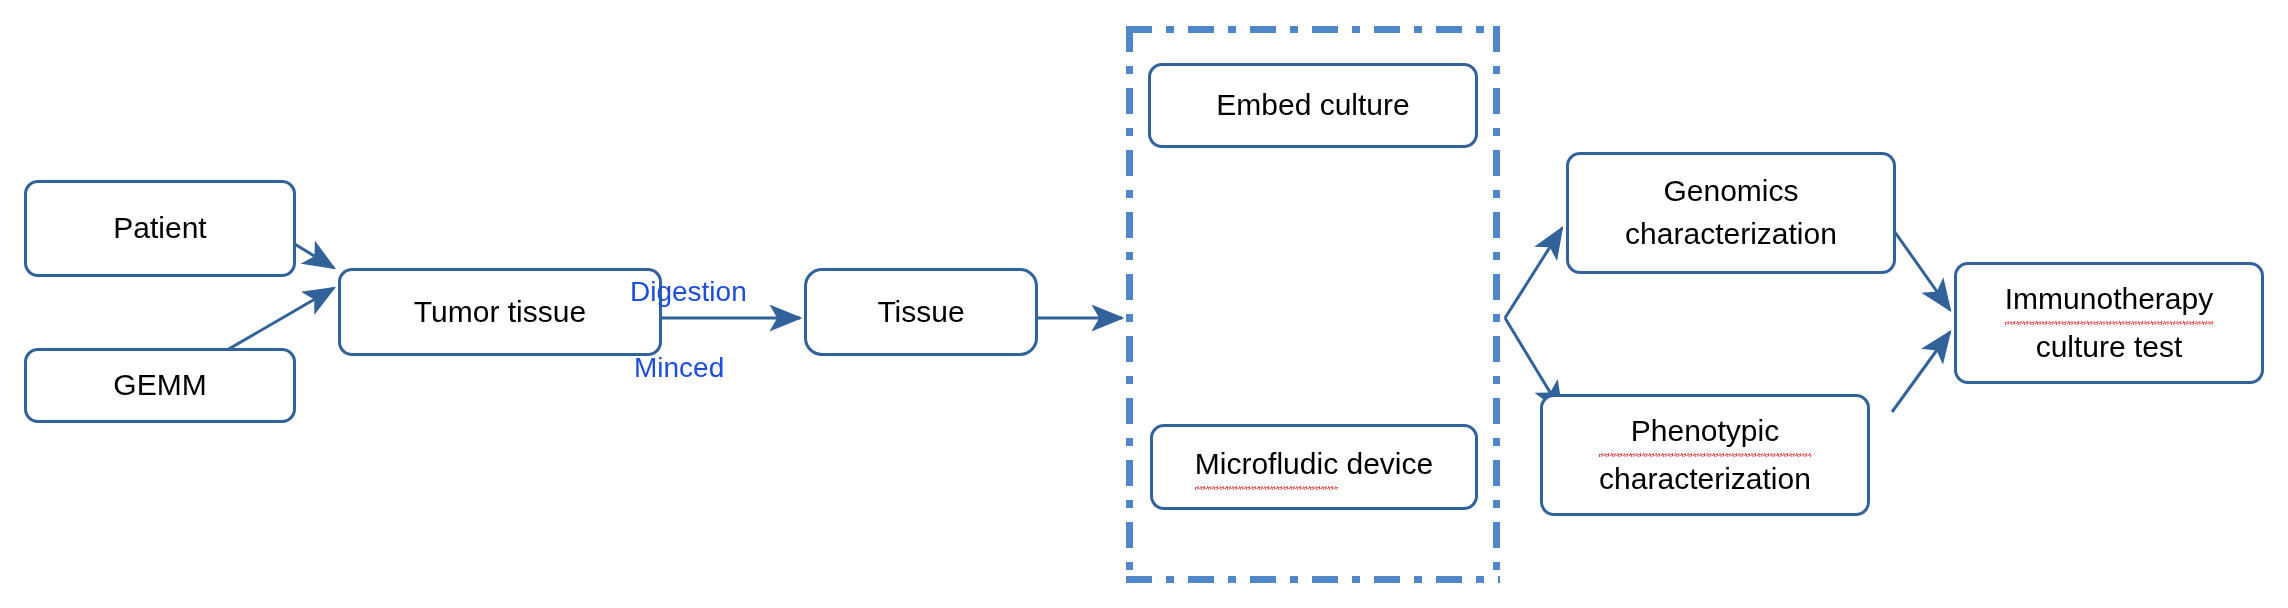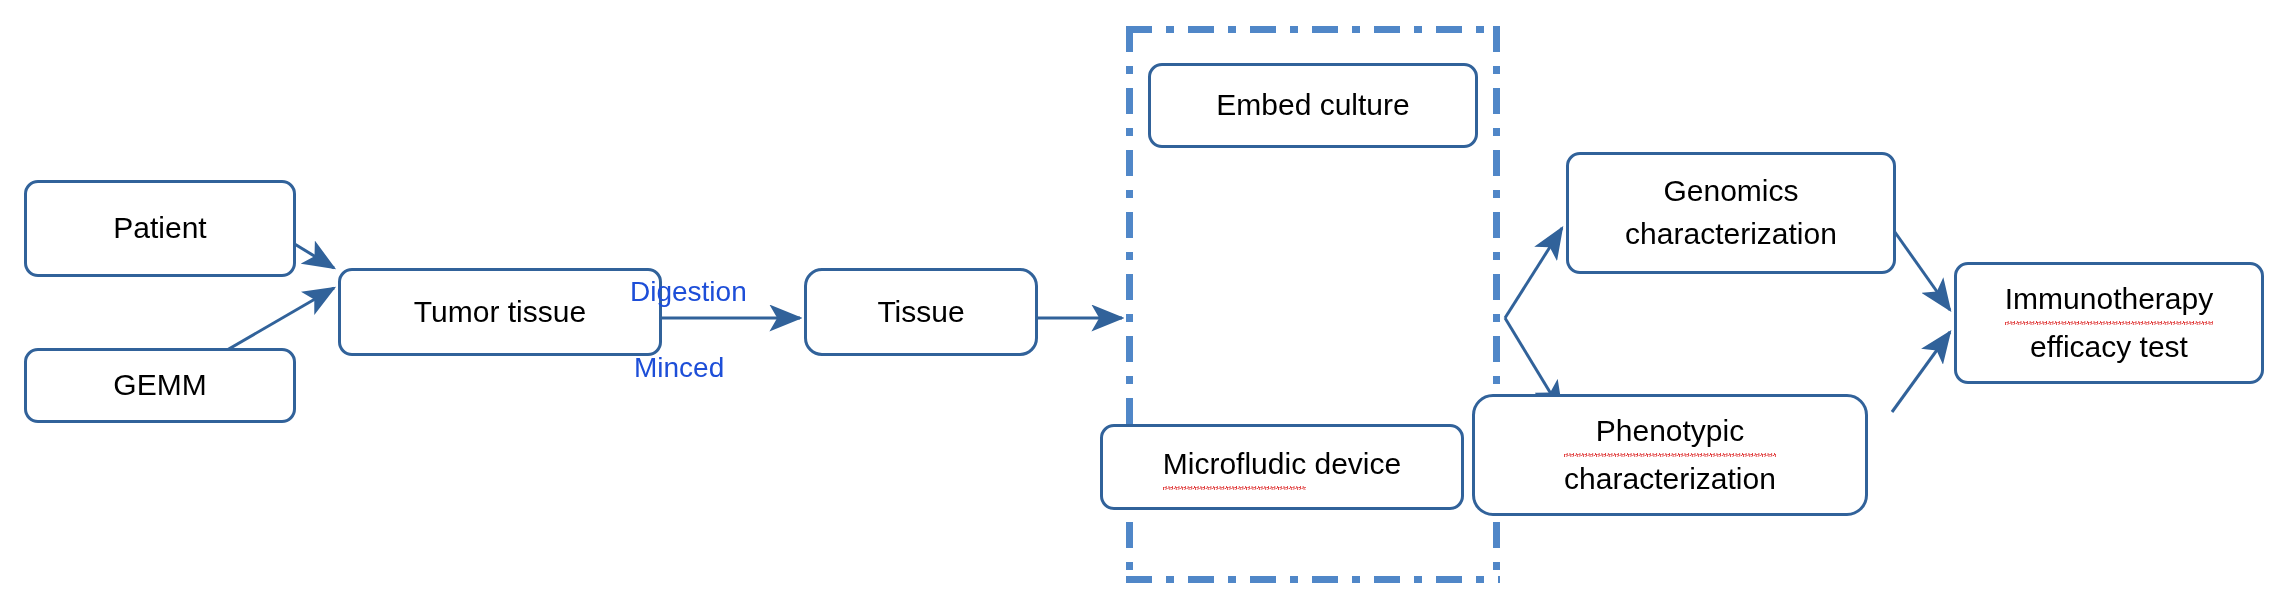--- a/index.html
+++ b/index.html
@@ -147,38 +147,38 @@
 
   <div class="node" style="left:804px; top:268px; width:234px; height:88px;border-radius:18px;">
     <span class="label">Tissue</span>
   </div>
 
   <div class="node" style="left:1148px; top:63px; width:330px; height:85px;">
     <span class="label">Embed culture</span>
   </div>
 
 
-  <div class="node" style="left:1100px; top:424px; width:364px; height:86px;">
+  <div class="node" style="left:1150px; top:424px; width:328px; height:86px;">
     <span class="label"><span class="sp">Microfludic</span><span> device</span></span>
   </div>
 
   <div class="node" style="left:1566px; top:152px; width:330px; height:122px;text-align:center;">
     <span class="label">
       <span class="ln">Genomics</span>
       <span class="ln">characterization</span>
     </span>
   </div>
 
-  <div class="node" style="left:1472px; top:394px; width:396px; height:122px;border-radius:21px;">
+  <div class="node" style="left:1540px; top:394px; width:330px; height:122px;">
     <span class="label">
       <span class="ln sp">Phenotypic</span>
       <span class="ln">characterization</span>
     </span>
   </div>
 
   <div class="node" style="left:1954px; top:262px; width:310px; height:122px;">
     <span class="label">
       <span class="ln sp">Immunotherapy</span>
-      <span class="ln">efficacy test</span>
+      <span class="ln">culture test</span>
     </span>
   </div>
 
 </div>
 
 </body></html>

